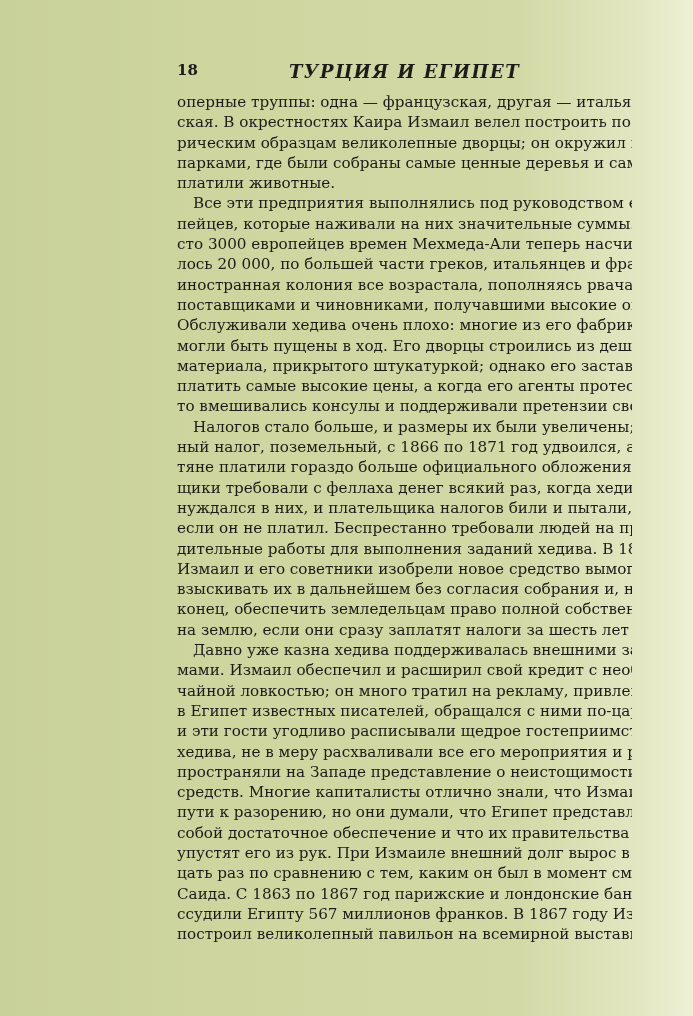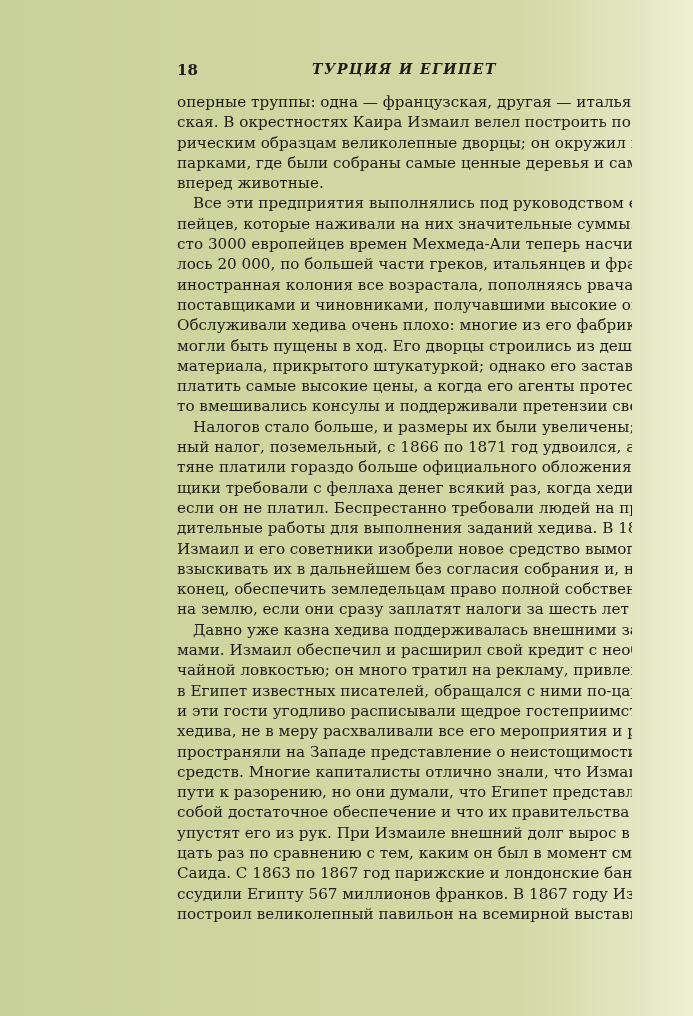--- a/index.html
+++ b/index.html
@@ -6,55 +6,56 @@
   body {
     width:693px; height:1016px; overflow:hidden;
     background: linear-gradient(90deg, #c9d19a 0%, #cfd6a0 40%, #d3d9a6 75%, #e2e7c2 92%, #eef0d4 100%);
     font-family: "DejaVu Serif", "Liberation Serif", serif;
     color:#1c1c18;
     position:relative;
   }
   .page { position:absolute; left:129px; top:61px; width:455px;margin-left:48px; }
   .header { position:relative; height:24px; }
   .page-number { position:absolute; left:0; top:0; font-size:15px; font-weight:bold; }
-  .running-title { position:absolute; left:0; right:0; top:0; text-align:center; font-size:14px; font-style:italic; font-weight:bold; letter-spacing:1.5px; }
+  .running-title { position:absolute; left:0; right:0; top:0; text-align:center; font-size:18px; font-style:italic; font-weight:bold; letter-spacing:1.5px; }
   .body-text { margin-top:7px; }
   .line { font-size:15.2px; line-height:20.3px; height:20.3px; white-space:nowrap; text-align:justify; text-align-last:justify; overflow:hidden; }
   .line.last { text-align-last:left; }
   .line.indent { padding-left:16px; }
 </style>
 </head>
 <body>
 
 <div class="page">
   <div class="header">
     <span class="page-number">18</span>
     <span class="running-title">ТУРЦИЯ И ЕГИПЕТ</span>
   </div>
   <div class="body-text" id="body-text">
       <div class="line">оперные труппы: одна — французская, другая — италья­н-</div>
       <div class="line">ская. В окрестностях Каира Измаил велел построить по исто-</div>
       <div class="line">рическим образцам великолепные дворцы; он окружил их</div>
       <div class="line">парками, где были собраны самые ценные деревья и самые</div>
-      <div class="line last">вперед животные.</div>
+      <div class="line last">платили животные.</div>
       <div class="line indent">Все эти предприятия выполнялись под руководством евро-</div>
       <div class="line">пейцев, которые наживали на них значительные суммы. Вме-</div>
       <div class="line">сто 3000 европейцев времен Мехмеда-Али теперь насчитыва-</div>
       <div class="line">лось 20 000, по большей части греков, итальянцев и французов;</div>
       <div class="line">иностранная колония все возрастала, пополняясь рвачами-</div>
       <div class="line">поставщиками и чиновниками, получавшими высокие оклады.</div>
       <div class="line">Обслуживали хедива очень плохо: многие из его фабрик не</div>
       <div class="line">могли быть пущены в ход. Его дворцы строились из дешевого</div>
       <div class="line">материала, прикрытого штукатуркой; однако его заставляли</div>
       <div class="line">платить самые высокие цены, а когда его агенты протестовали,</div>
       <div class="line">то вмешивались консулы и поддерживали претензии своих</div>
       <div class="line indent">Налогов стало больше, и размеры их были увеличены; глав-</div>
       <div class="line">ный налог, поземельный, с 1866 по 1871 год удвоился, а егип-</div>
       <div class="line">тяне платили гораздо больше официального обложения. Сбор-</div>
       <div class="line">щики требовали с феллаха денег всякий раз, когда хедив</div>
+      <div class="line">нуждался в них, и плательщика налогов били и пытали,</div>
       <div class="line">если он не платил. Беспрестанно требовали людей на прину-</div>
       <div class="line">дительные работы для выполнения заданий хедива. В 1871 году</div>
       <div class="line">Измаил и его советники изобрели новое средство вымогать</div>
       <div class="line">взыскивать их в дальнейшем без согласия собрания и, на-</div>
       <div class="line">конец, обеспечить земледельцам право полной собственности</div>
       <div class="line last">на землю, если они сразу заплатят налоги за шесть лет вперед.</div>
       <div class="line indent">Давно уже казна хедива поддерживалась внешними зай-</div>
       <div class="line">мами. Измаил обеспечил и расширил свой кредит с необы-</div>
       <div class="line">чайной ловкостью; он много тратил на рекламу, привлекал</div>
       <div class="line">в Египет известных писателей, обращался с ними по-царски,</div>

